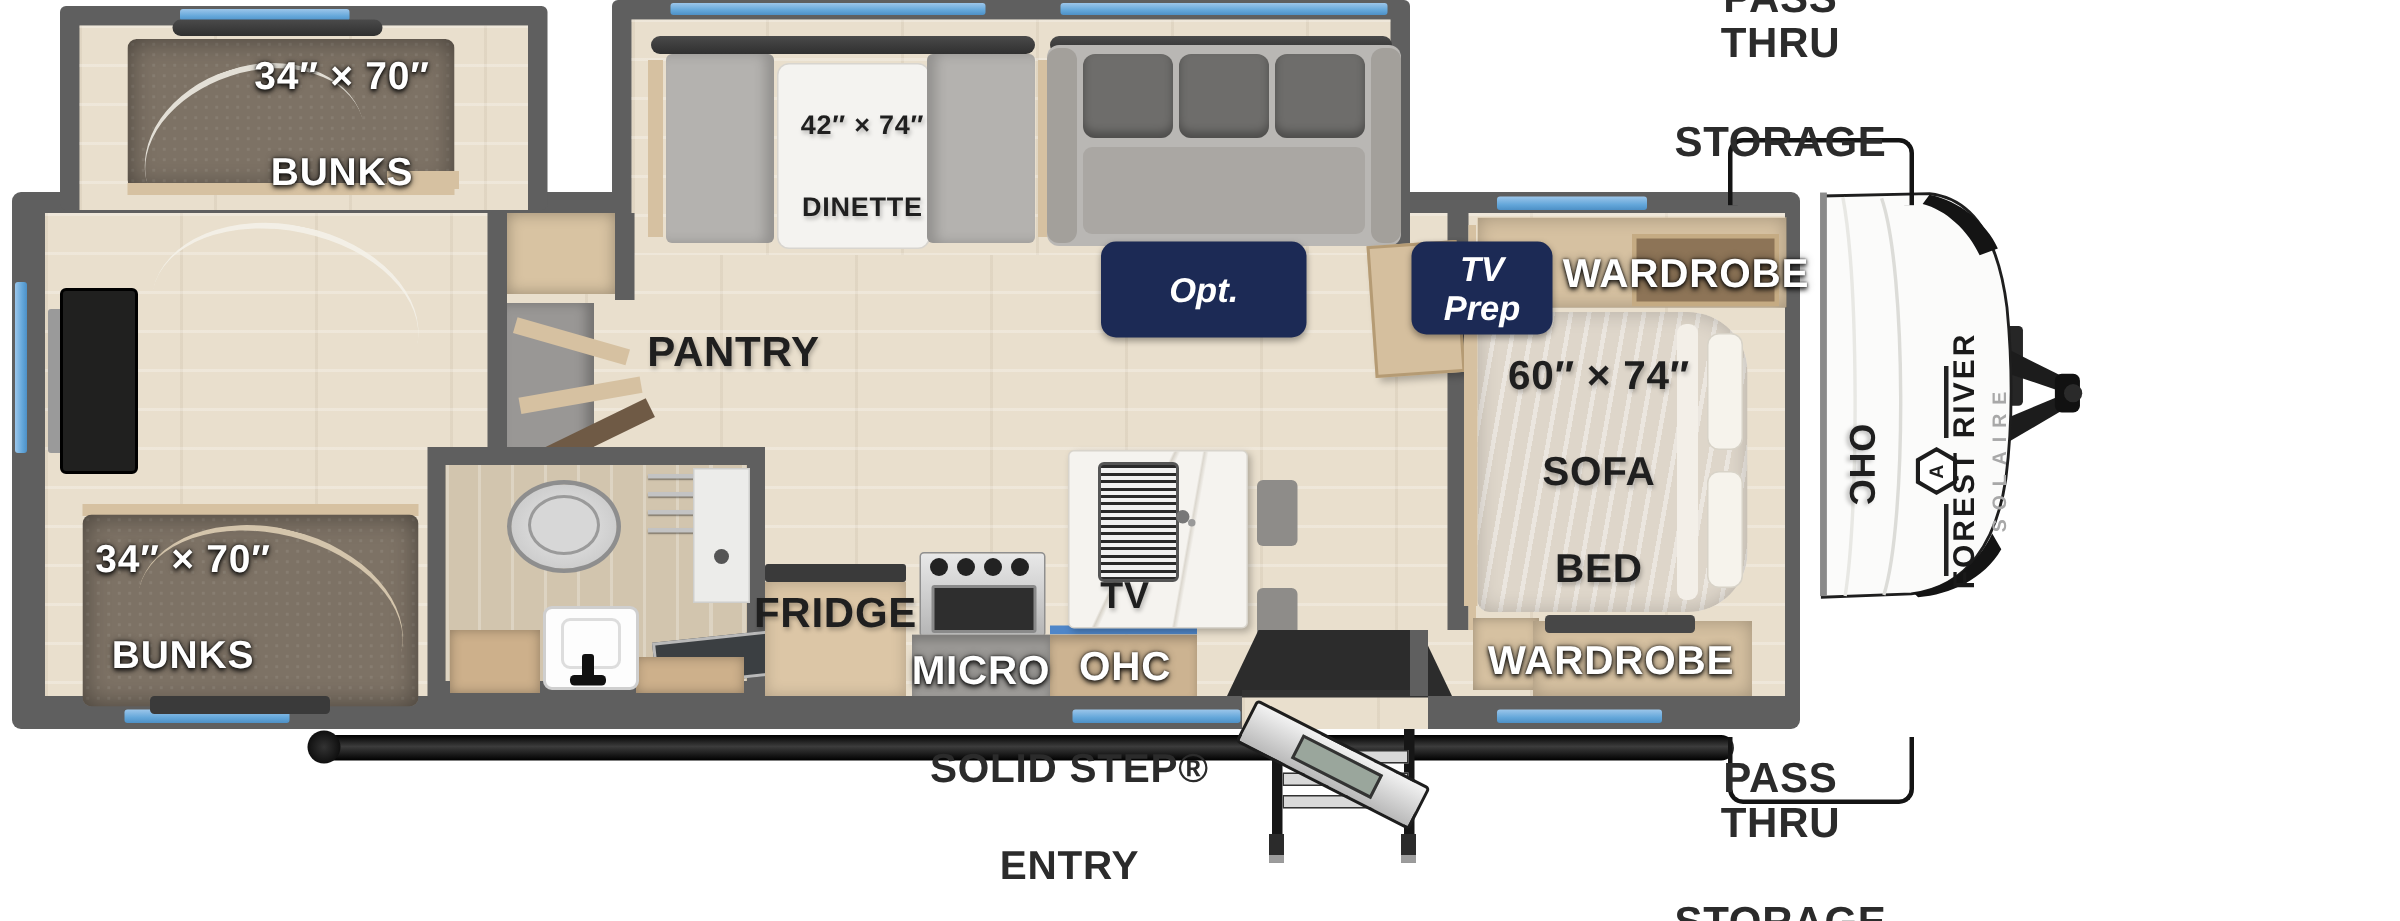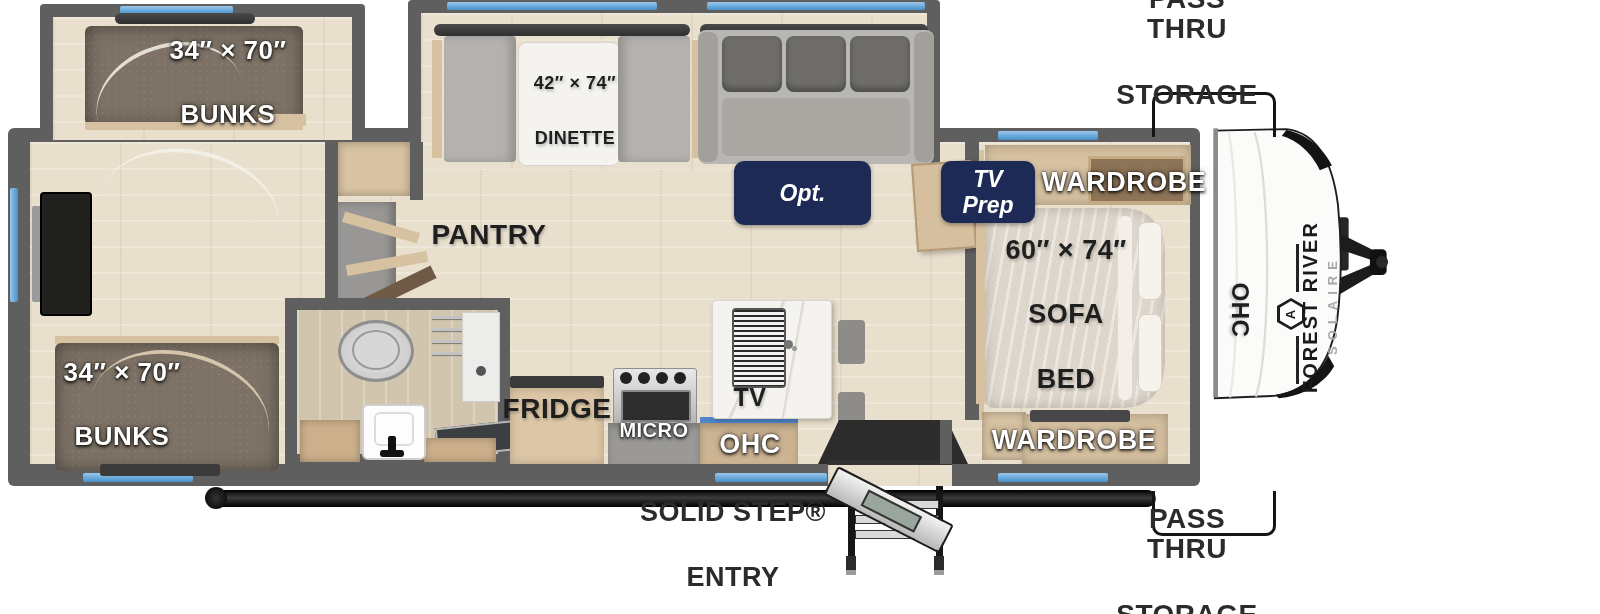--- a/index.html
+++ b/index.html
@@ -205,21 +205,21 @@
   <div class="abs badge" style="left:941px;top:161px;width:94px;height:62px;font-size:23px;">
     <span>TV</span>
     <span>Prep</span>
   </div>
   <div class="abs lbl lbl-dark" style="left:430px;top:220px;width:118px;height:30px;font-size:28px;">
     <span>PANTRY</span>
   </div>
   <div class="abs lbl lbl-dark" style="left:505px;top:394px;width:104px;height:30px;font-size:28px;">
     <span>FRIDGE</span>
   </div>
-  <div class="abs lbl lbl-white" style="left:606px;top:416px;width:96px;height:30px;font-size:20px;">
+  <div class="abs lbl lbl-white" style="left:606px;top:433px;width:96px;height:30px;font-size:27px;">
     <span>MICRO</span>
   </div>
   <div class="abs lbl lbl-white" style="left:704px;top:430px;width:92px;height:30px;font-size:27px;">
     <span>OHC</span>
   </div>
   <div class="abs lbl lbl-dark" style="left:722px;top:384px;width:56px;height:26px;font-size:25px;">
     <span>TV</span>
   </div>
   <div class="abs lbl lbl-white" style="left:1040px;top:168px;width:168px;height:30px;font-size:27px;z-index:41;">
     <span>WARDROBE</span>
@@ -236,18 +236,18 @@
     <span>OHC</span>
   </div>
   <div class="abs lbl" style="left:1106px;top:14px;width:162px;height:66px;font-size:28px;color:#2b2b2b;">
     <span>PASS THRU</span>
     <span>STORAGE</span>
   </div>
   <div class="abs lbl" style="left:1106px;top:534px;width:162px;height:66px;font-size:28px;color:#2b2b2b;">
     <span>PASS THRU</span>
     <span>STORAGE</span>
   </div>
-  <div class="abs lbl" style="left:613px;top:514px;width:200px;height:62px;font-size:27px;color:#2b2b2b;margin-left:20px;">
+  <div class="abs lbl" style="left:613px;top:514px;width:200px;height:62px;font-size:27px;color:#2b2b2b;">
     <span>SOLID STEP®</span>
     <span>ENTRY</span>
   </div>
 
 </div>
 
 </body></html>

